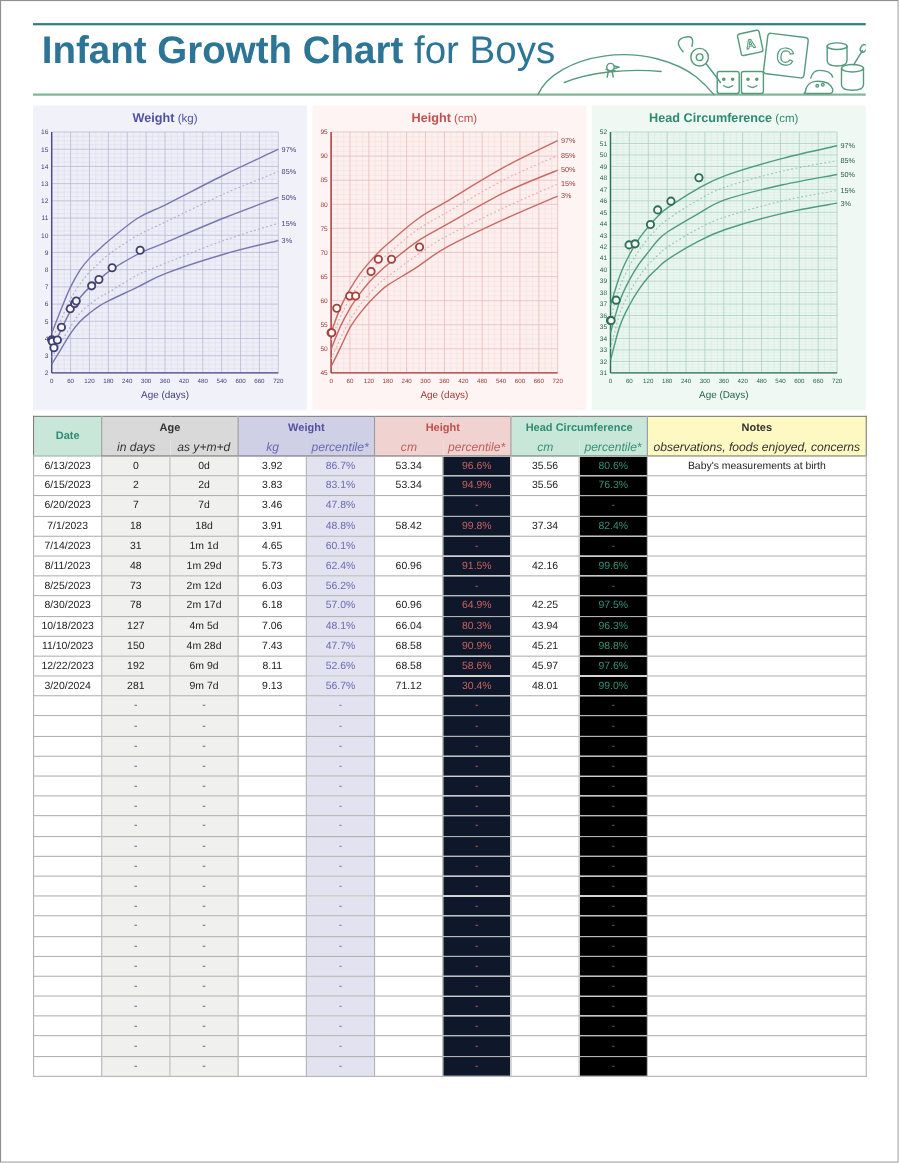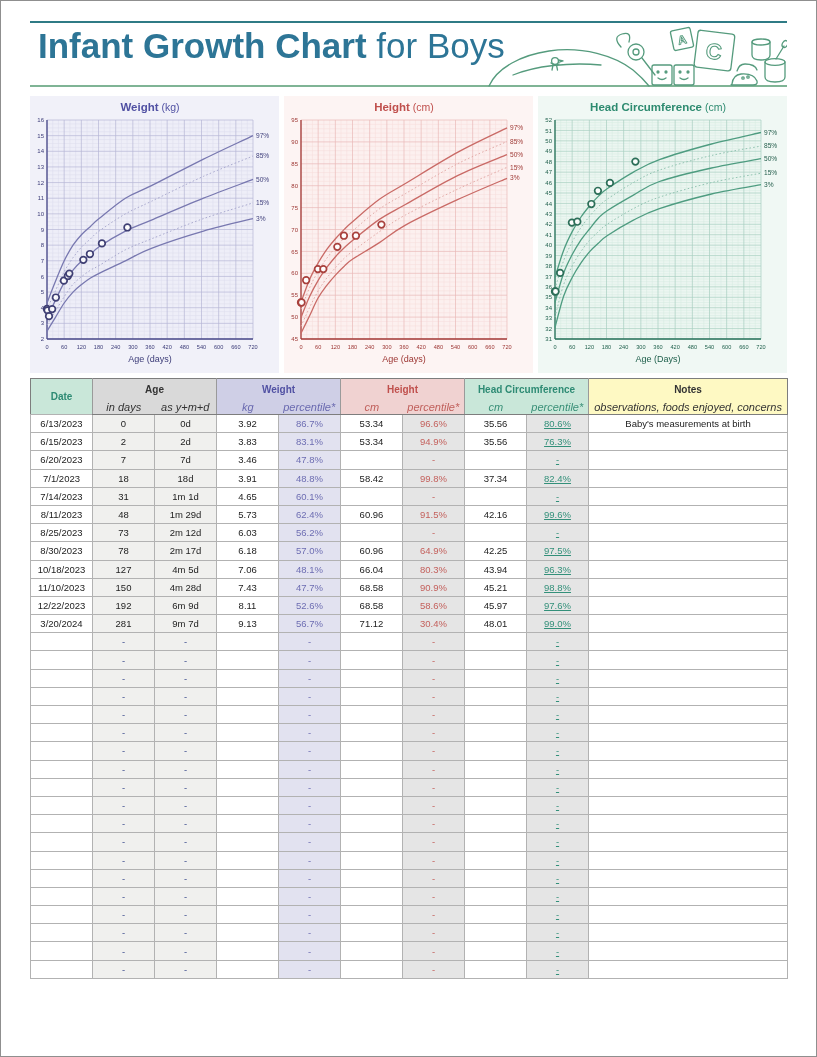--- a/index.html
+++ b/index.html
@@ -27,22 +27,22 @@
   thead th.gb{border-left:1px solid #9a9a9a;}
   .g-date{background:#c9e7d9;color:#2e8b74;}
   .g-age{background:#d9d9d9;color:#333;}
   .g-weight{background:#cfcfe6;color:#5151a3;}
   .g-height{background:#f0d2d1;color:#c0504d;}
   .g-head{background:#c9e7d9;color:#2e8b74;}
   .g-notes{background:#fef9c3;color:#333;}
   tbody td{border:1px solid #b2b2b2;height:18.2px;padding:0 2px;font-size:9.5px;text-align:center;color:#222;overflow:hidden;white-space:nowrap;}
   .c-days,.c-ymd{background:#f0f0ee;}
   .c-wpct{background:#e2e2f0;color:#6d6db2;}
-  .c-hpct{background:#e5e5e5;color:#c4615d;}
-  .c-hcpct{background:#e5e5e5;color:#33907a;text-decoration:underline;}
+  .c-hpct{background:#0f172a;color:#c4615d;}
+  .c-hcpct{background:#000000;color:#33907a;}
   tr.empty .c-days, tr.empty .c-ymd{color:#3e4e8e;}
   
   .footer{position:absolute;left:29px;right:29px;top:1016px;border-top:1px solid #d2d2d2;padding:8px 6px 0 6px;display:flex;justify-content:space-between;font-size:9px;color:#8a8a8a;}
   .footer a{color:#8a8a8a;text-decoration:none;}
 </style>
 </head>
 <body>
 
 <div class="page">
   <div class="content">

